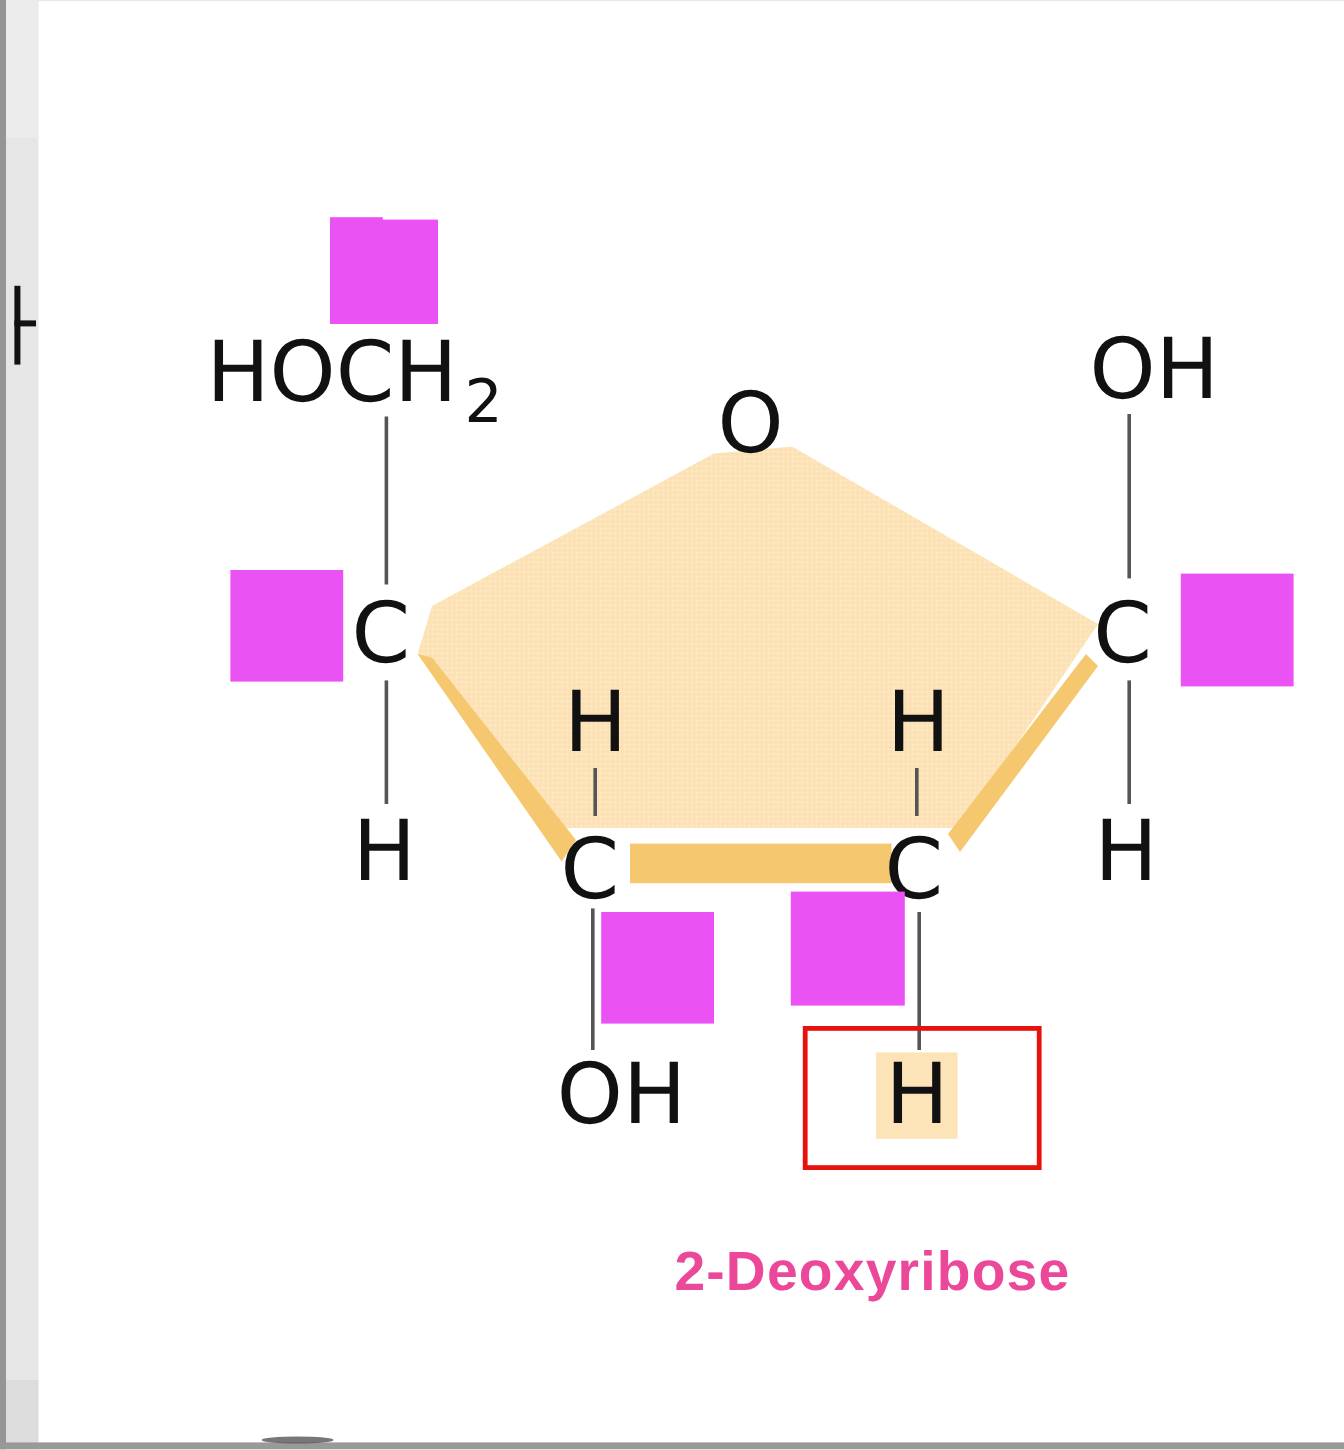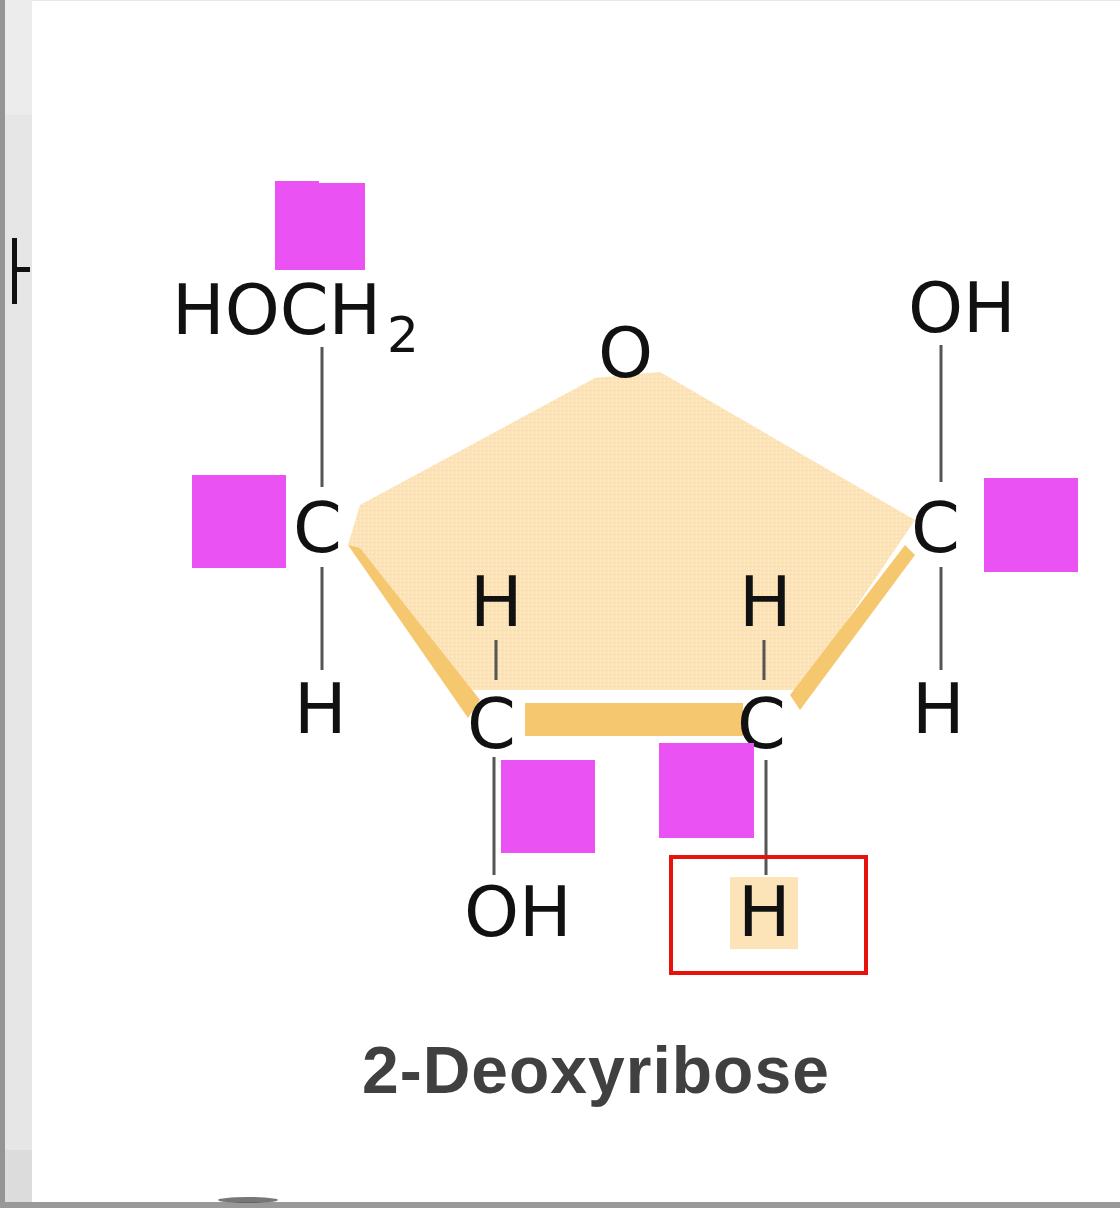--- a/index.html
+++ b/index.html
@@ -13,22 +13,22 @@
     .frame-left-light-top { position: absolute; left: 5px; top: 0; width: 27px; height: 115px; background: #ececec; }
     .frame-left-light-bot { position: absolute; left: 5px; top: 1150px; width: 27px; height: 52px; background: #dcdcdc; }
     .frame-bottom { position: absolute; left: 0; top: 1202px; width: 1120px; height: 6px; background: #999999; }
     .frame-top { position: absolute; left: 32px; top: 0; width: 1088px; height: 1px; background: #e8e8e8; }
     .edge-glyph { position: absolute; left: 8px; top: 238px; width: 22px; height: 66px; }
     .scroll-thumb { position: absolute; left: 218px; top: 1197px; width: 60px; height: 6px; border-radius: 50%; background: #555; opacity: .8; }
 
     svg.diagram { position: absolute; left: 0; top: 0; }
     .atom { font-family: "DejaVu Sans", sans-serif; font-size: 70px; fill: #111; }
     .sub { font-family: "DejaVu Sans", sans-serif; font-size: 50px; fill: #111; }
-    .title { position: absolute; left: 362px; top: 1032px; width: 530px; text-align: left;
-      font-family: "Liberation Sans", sans-serif; font-weight: bold; font-size: 66px; color: #404040; letter-spacing: 1px; }
+    .title { position: absolute; left: 362px; top: 1032px; width: 530px; text-align: right;
+      font-family: "Liberation Sans", sans-serif; font-weight: bold; font-size: 46px; color: #ec4899; letter-spacing: 1px; }
     .mask { position: absolute; background: #ea52f4; }
     .highlight-box { position: absolute; border: 4px solid #e8120c; box-sizing: border-box; }
   </style>
 </head>
 <body>
 
 <div class="frame-left-dark"></div>
 <div class="frame-left-light"></div>
 <div class="frame-left-light-top"></div>
 <div class="frame-left-light-bot"></div>

